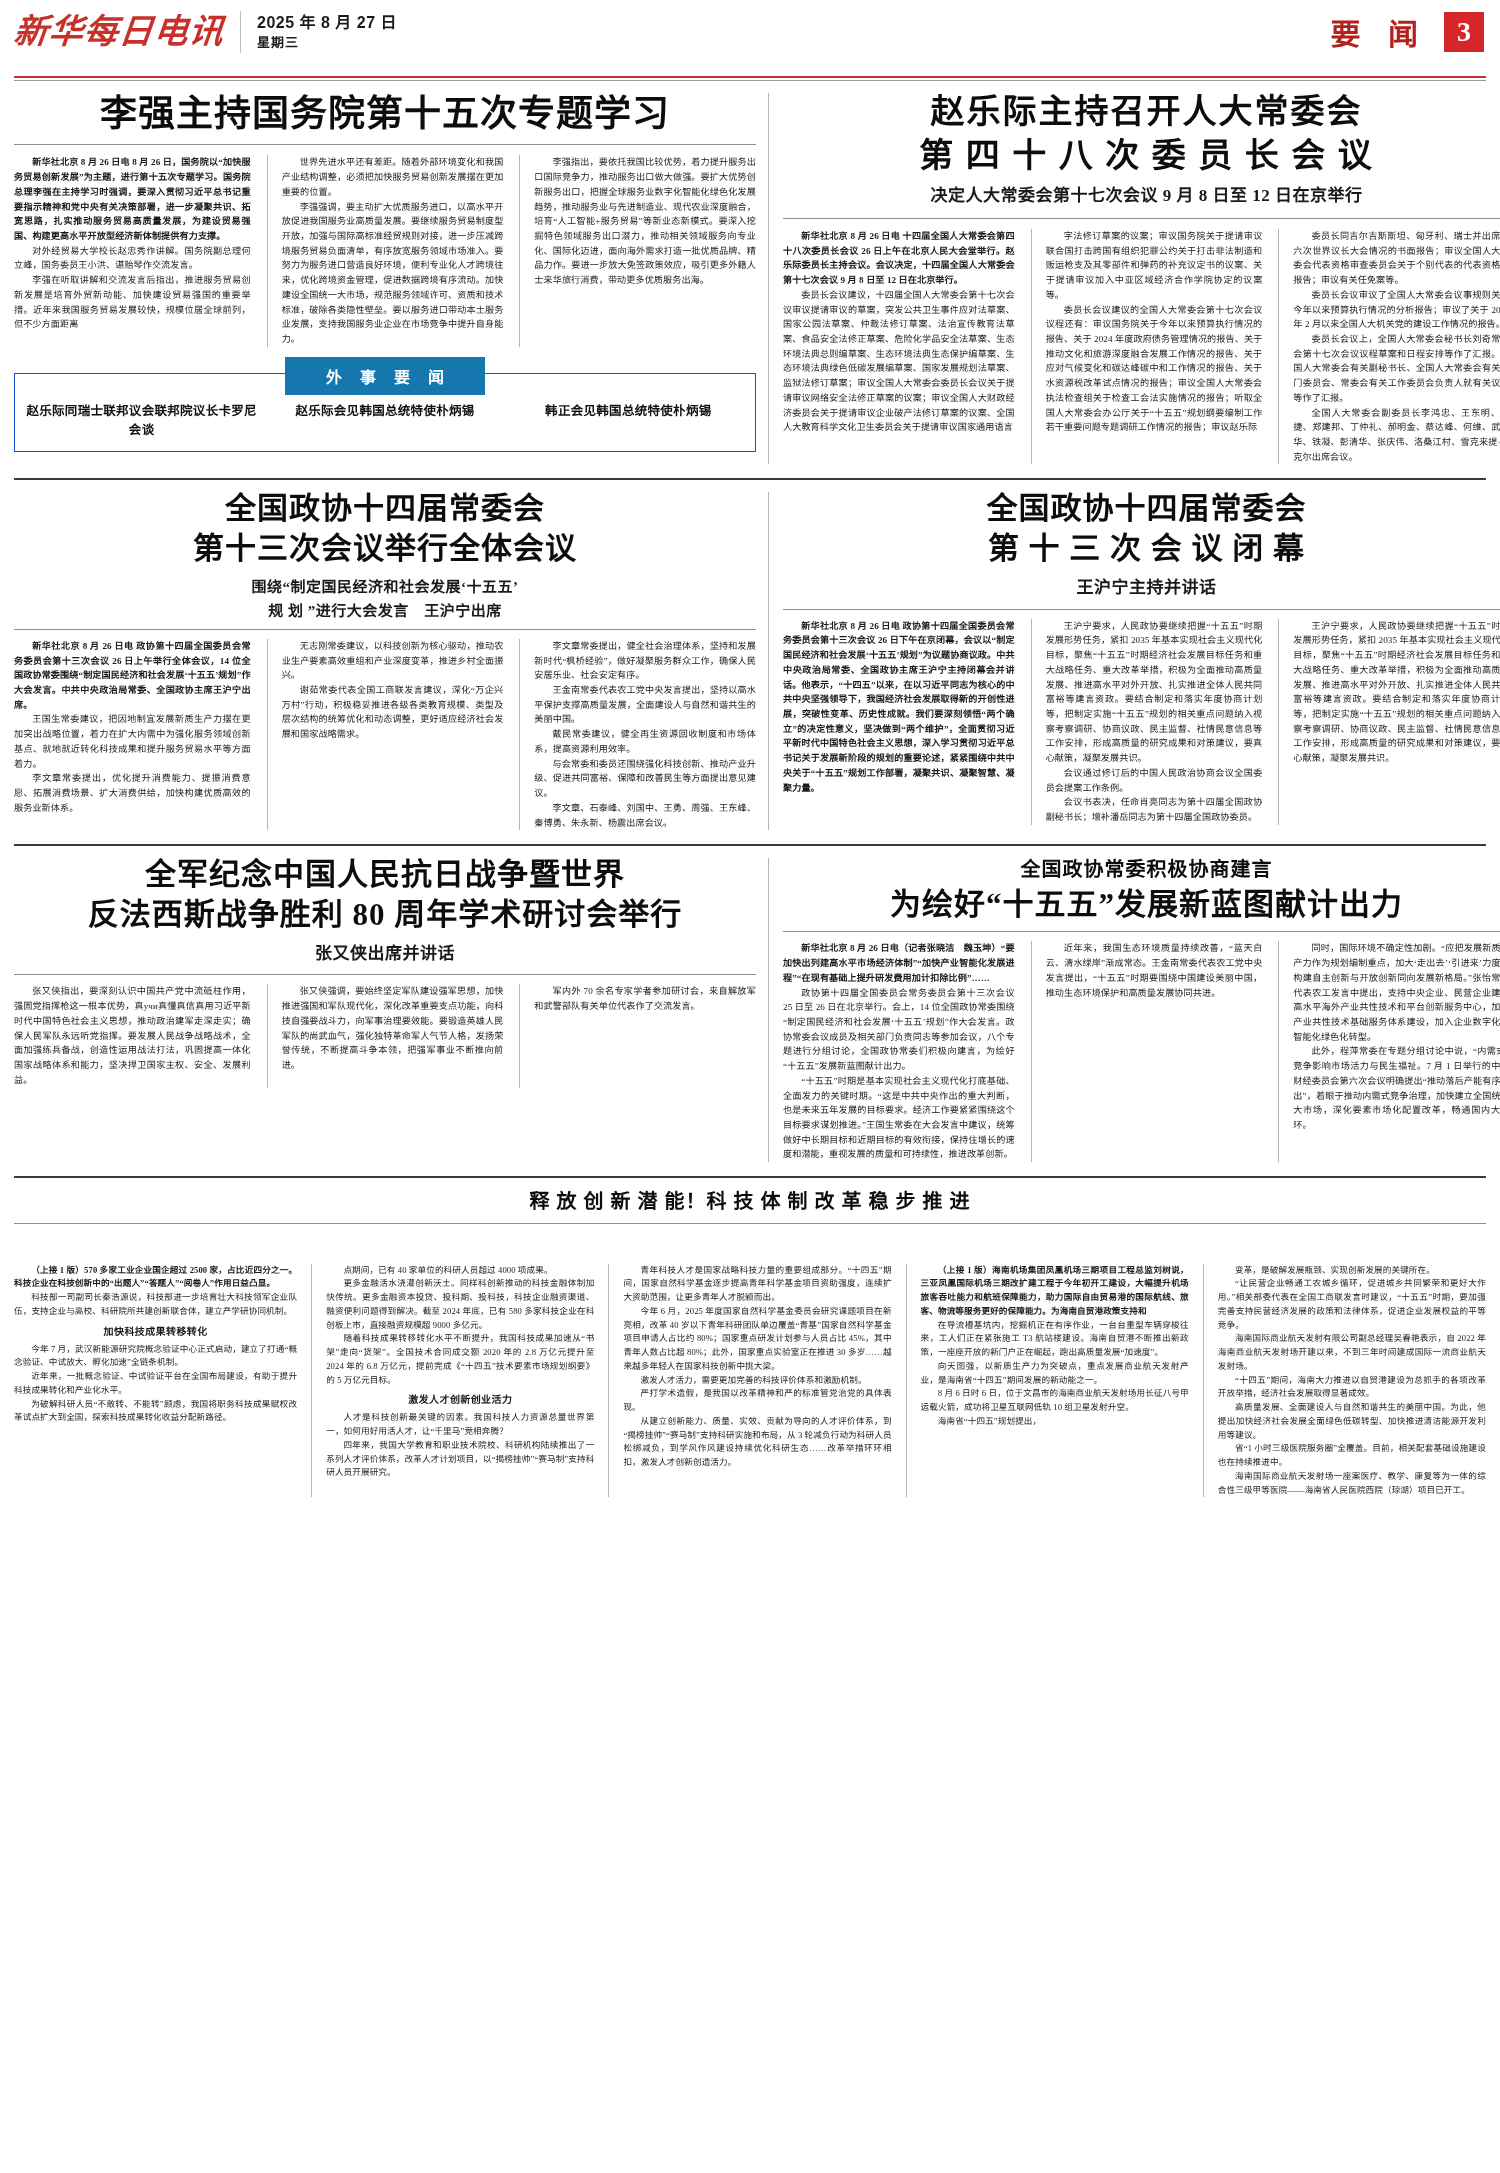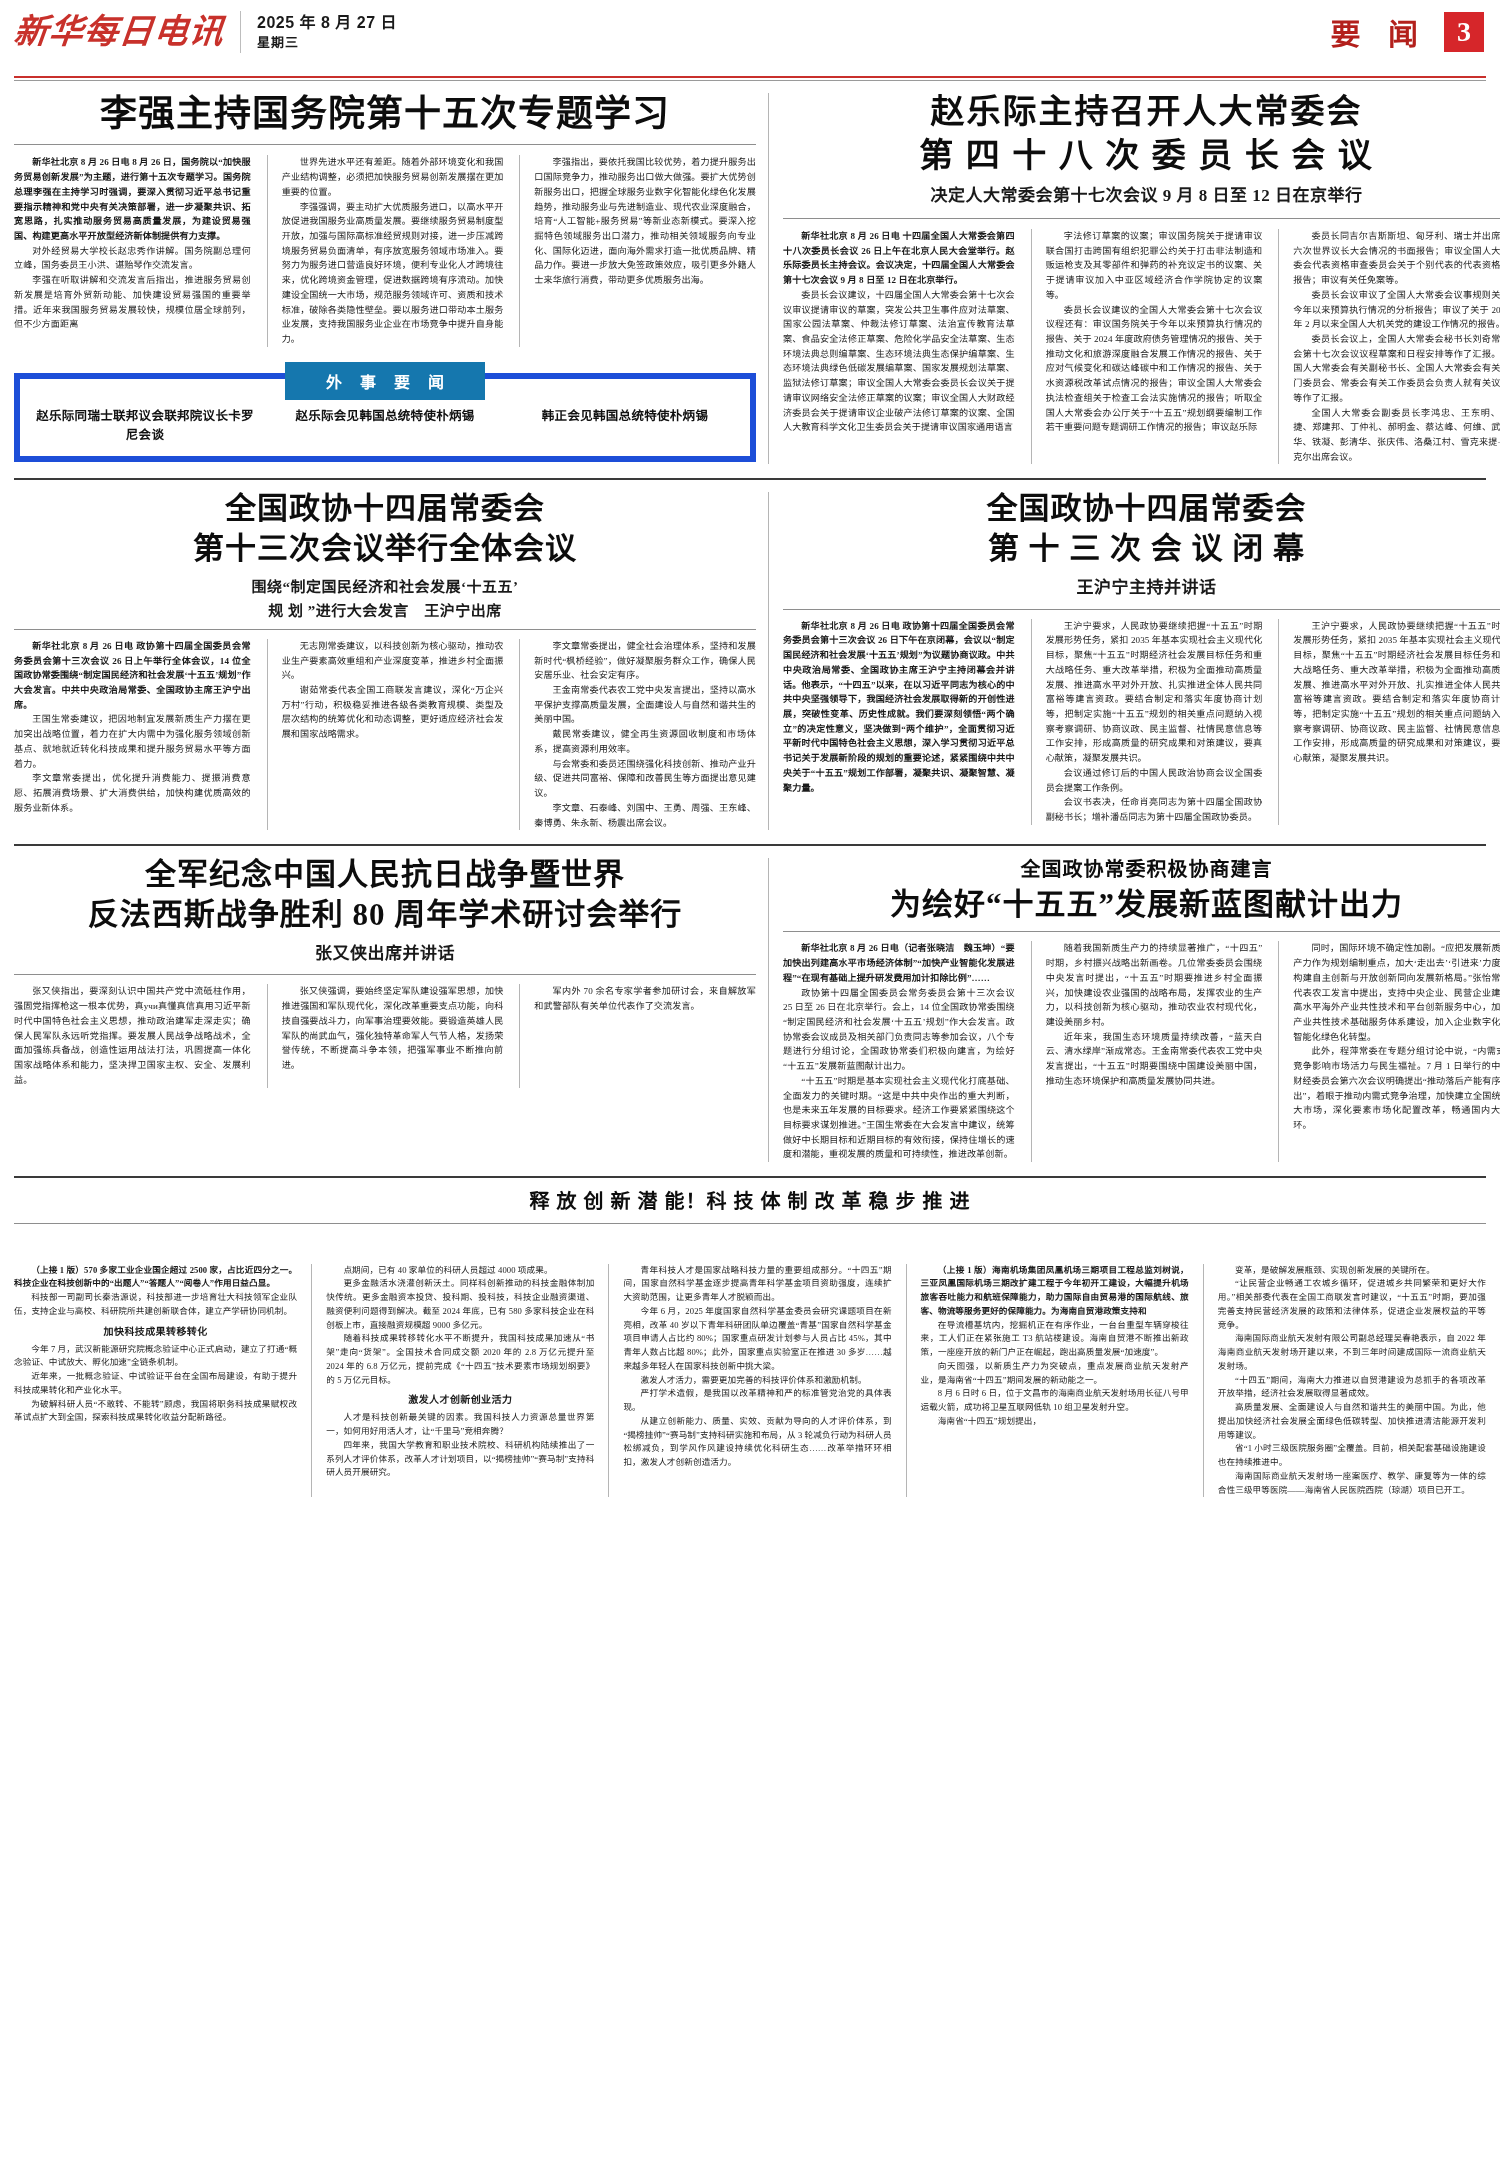--- a/index.html
+++ b/index.html
@@ -70,21 +70,21 @@
 
   
   .block{position:relative;}
   .cols3{display:grid;grid-template-columns:1fr 1fr 1fr;gap:16px;}
   .cols5{display:grid;grid-template-columns:repeat(5,1fr);gap:14px;}
   .halves{display:grid;grid-template-columns:742px 742px;gap:12px;}
 
   .vline{border-left:1px solid #b5b5b5;padding-left:14px;}
 
   
-  .foreign-box{position:relative;border:6px solid #1d4ed8;margin-top:26px;padding:28px 10px 12px 10px;}
+  .foreign-box{position:relative;border:1px solid #1d4ed8;margin-top:26px;padding:28px 10px 12px 10px;}
   .foreign-tag{
     position:absolute;top:-17px;left:50%;transform:translateX(-50%);
     background:#1577ae;color:#fff;font-weight:bold;font-size:16px;letter-spacing:7px;
     padding:7px 34px 7px 41px;font-family:"Liberation Serif",serif;white-space:nowrap;
   }
   .foreign-items{display:grid;grid-template-columns:1fr 1fr 1fr;gap:10px;align-items:start;}
   .foreign-item{font-size:12.5px;font-weight:bold;line-height:1.5;text-align:center;letter-spacing:.3px;}
 
   
   .sep-heavy{height:2px;background:#3a3a3a;margin:14px 0 12px;}
@@ -250,21 +250,20 @@
       <div class="hl hl-md" style="margin-top:7px;">为绘好“十五五”发展新蓝图献计出力</div>
       <div class="rule-thin" style="margin:9px 0 9px;"></div>
 
       <div class="cols3">
         <div class="body-col">
           <p class="lead">新华社北京 8 月 26 日电（记者张晓洁　魏玉坤）“要加快出列建高水平市场经济体制”“加快产业智能化发展进程”“在现有基础上提升研发费用加计扣除比例”……</p>
           <p>政协第十四届全国委员会常务委员会第十三次会议 25 日至 26 日在北京举行。会上，14 位全国政协常委围绕“制定国民经济和社会发展‘十五五’规划”作大会发言。政协常委会议成员及相关部门负责同志等参加会议，八个专题进行分组讨论，全国政协常委们积极向建言，为绘好“十五五”发展新蓝图献计出力。</p>
           <p>“十五五”时期是基本实现社会主义现代化打底基础、全面发力的关键时期。“这是中共中央作出的重大判断，也是未来五年发展的目标要求。经济工作要紧紧围绕这个目标要求谋划推进。”王国生常委在大会发言中建议，统筹做好中长期目标和近期目标的有效衔接，保持住增长的速度和潜能，重视发展的质量和可持续性，推进改革创新。</p>
         </div>
         <div class="body-col vline">
-          <p>随着我国新质生产力的持续显著推广，“十四五”时期，乡村振兴战略出新画卷。几位常委委员会围绕中央发言时提出，“十五五”时期要推进乡村全面振兴，加快建设农业强国的战略布局，发挥农业的生产力，以科技创新为核心驱动，推动农业农村现代化，建设美丽乡村。</p>
           <p>近年来，我国生态环境质量持续改善，“蓝天白云、清水绿岸”渐成常态。王金南常委代表农工党中央发言提出，“十五五”时期要围绕中国建设美丽中国，推动生态环境保护和高质量发展协同共进。</p>
         </div>
         <div class="body-col vline">
           <p>同时，国际环境不确定性加剧。“应把发展新质生产力作为规划编制重点，加大‘走出去’‘引进来’力度，构建自主创新与开放创新同向发展新格局。”张怡常委代表农工发言中提出，支持中央企业、民营企业建设高水平海外产业共性技术和平台创新服务中心，加强产业共性技术基础服务体系建设，加入企业数字化、智能化绿色化转型。</p>
           <p>此外，程萍常委在专题分组讨论中说，“内需式”竞争影响市场活力与民生福祉。7 月 1 日举行的中央财经委员会第六次会议明确提出“推动落后产能有序退出”，着眼于推动内需式竞争治理，加快建立全国统一大市场，深化要素市场化配置改革，畅通国内大循环。</p>
         </div>
       </div>
     </div>
   </div>
 

